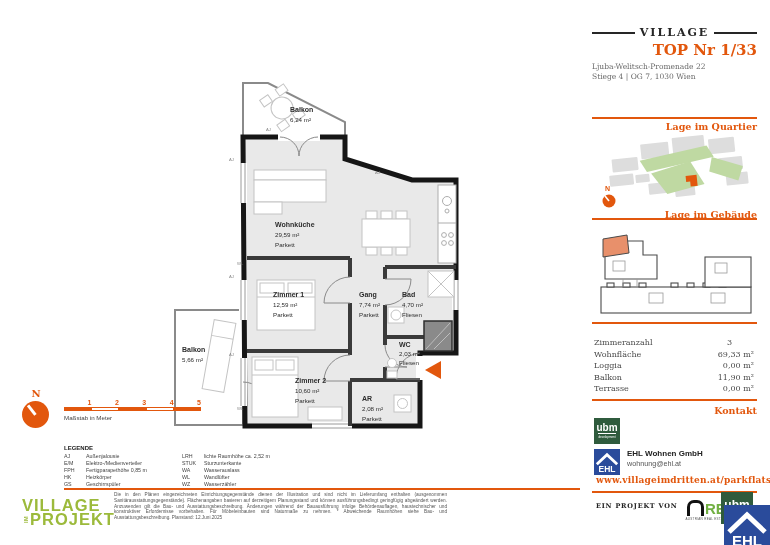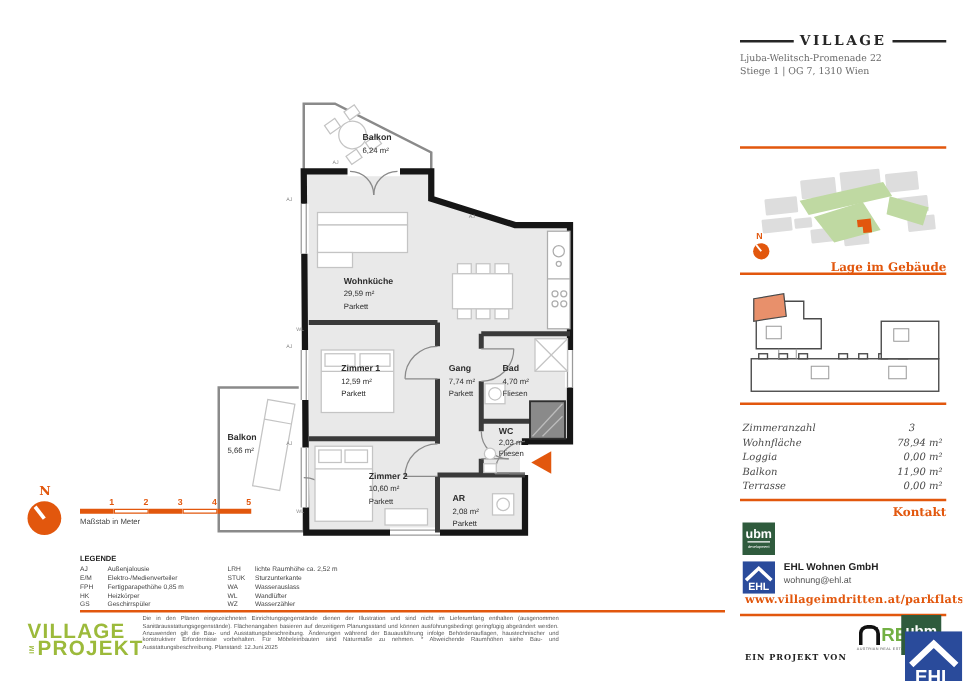--- a/index.html
+++ b/index.html
@@ -16,40 +16,40 @@
               letter-spacing:.5px;text-align:center;line-height:26px;}
   .unit-title{font-family:"DejaVu Serif",serif;font-weight:bold;font-size:15px;
               text-align:right;margin-top:2px;}
   .addr{font-family:"DejaVu Serif",serif;font-size:7.5px;color:#6a6a6a;
         text-align:left;line-height:9.5px;margin-top:3px;}
   .rule{position:absolute;left:592px;width:165px;height:1.5px;}
   .sect-title{position:absolute;left:592px;width:165px;text-align:right;
               font-family:"DejaVu Serif",serif;font-weight:bold;font-size:9.5px;}
   
   .ftable{position:absolute;left:594px;top:337px;width:160px;
-          font-family:"DejaVu Serif",serif;font-size:8px;color:#4a4a4a;font-style:italic;}
+          font-family:"DejaVu Serif",serif;font-size:8px;color:#4a4a4a;}
   .frow{display:flex;justify-content:space-between;line-height:11.5px;}
   .frow .fval{text-align:right;}
   .frow.noumit .fval{padding-right:22px;}
   
   .krow{position:absolute;left:594px;display:flex;align-items:flex-start;}
   .klogo{width:26px;height:26px;margin-right:7px;flex:none;display:flex;flex-direction:column;
          align-items:center;justify-content:center;color:#fff;}
   .kname{font-size:8px;font-weight:bold;color:#222;line-height:10px;}
   .kmail{font-size:7.2px;color:#555;line-height:9px;}
   .website{position:absolute;left:596px;top:475px;font-family:"DejaVu Serif",serif;
            font-weight:bold;font-size:9px;letter-spacing:.2px;}
   
   .ubm-sq{background:#2F5B3D;}
   .ubm-sq .u1{font-size:10px;font-weight:bold;line-height:10px;}
   .ubm-sq .u2{font-size:3px;line-height:4px;border-top:.5px solid #fff;padding-top:1px;}
   
   .projekt{position:absolute;left:596px;top:500px;display:flex;align-items:flex-start;}
   .projekt-label{font-family:"DejaVu Serif",serif;font-weight:bold;font-size:6.5px;
-                 letter-spacing:.8px;color:#222;margin-top:22px;}
+                 letter-spacing:.8px;color:#222;margin-top:2px;}
   .arelogo{margin-left:8px;display:flex;flex-direction:column;align-items:center;}
   .arerow{display:flex;align-items:flex-end;}
   .arch{width:11px;height:13px;border:3.5px solid #111;border-bottom:none;
         border-radius:7px 7px 0 0;}
   .are-re{font-weight:bold;font-size:15px;color:#72B043;line-height:14px;margin-left:1px;}
   .are-sub{font-size:3px;color:#555;letter-spacing:.3px;margin-top:1px;}
   
   .compass{position:absolute;left:22px;top:388px;width:28px;text-align:center;}
   .compass .nlet{font-family:"DejaVu Serif",serif;font-weight:bold;font-size:10px;}
   .cball{position:relative;width:27px;height:27px;border-radius:50%;margin-top:2px;}
@@ -263,27 +263,29 @@
       </g>
     </g>
   </svg>
 
   <div class="rcol">
     <div class="brandrow">
       <div class="bline"></div>
       <div class="brand-top">VILLAGE</div>
       <div class="bline"></div>
     </div>
+    <div class="unit-title" style="color:#E2570D">TOP Nr 1/33</div>
     <div class="addr">
       <div>Ljuba-Welitsch-Promenade 22</div>
-      <div>Stiege 1 | OG 7, 1310 Wien</div>
+      <div>Stiege 4 | OG 7, 1030 Wien</div>
     </div>
   </div>
 
   <div class="rule" style="top:117px;background:#E2570D"></div>
+  <div class="sect-title" style="top:121px;color:#E2570D">Lage im Quartier</div>
 
   <svg class="abs" style="left:595px;top:131px" width="162" height="84" viewBox="0 0 162 84">
     <g transform="rotate(-6 80 40)">
       <g fill="#DDDDDD">
         <rect x="18" y="22" width="26" height="13" rx="1"></rect>
         <rect x="48" y="10" width="28" height="15" rx="1"></rect>
         <rect x="80" y="7" width="32" height="17" rx="1"></rect>
         <rect x="116" y="12" width="26" height="15" rx="1"></rect>
         <rect x="14" y="38" width="24" height="11" rx="1"></rect>
         <rect x="124" y="32" width="24" height="13" rx="1"></rect>
@@ -333,21 +335,21 @@
 
   <div class="rule" style="top:322px;background:#E2570D"></div>
 
   <div class="ftable">
     <div class="frow noumit">
       <span>Zimmeranzahl</span>
       <span class="fval">3</span>
     </div>
     <div class="frow">
       <span>Wohnfläche</span>
-      <span class="fval">78,94 m²</span>
+      <span class="fval">69,33 m²</span>
     </div>
     <div class="frow">
       <span>Loggia</span>
       <span class="fval">0,00 m²</span>
     </div>
     <div class="frow">
       <span>Balkon</span>
       <span class="fval">11,90 m²</span>
     </div>
     <div class="frow">

